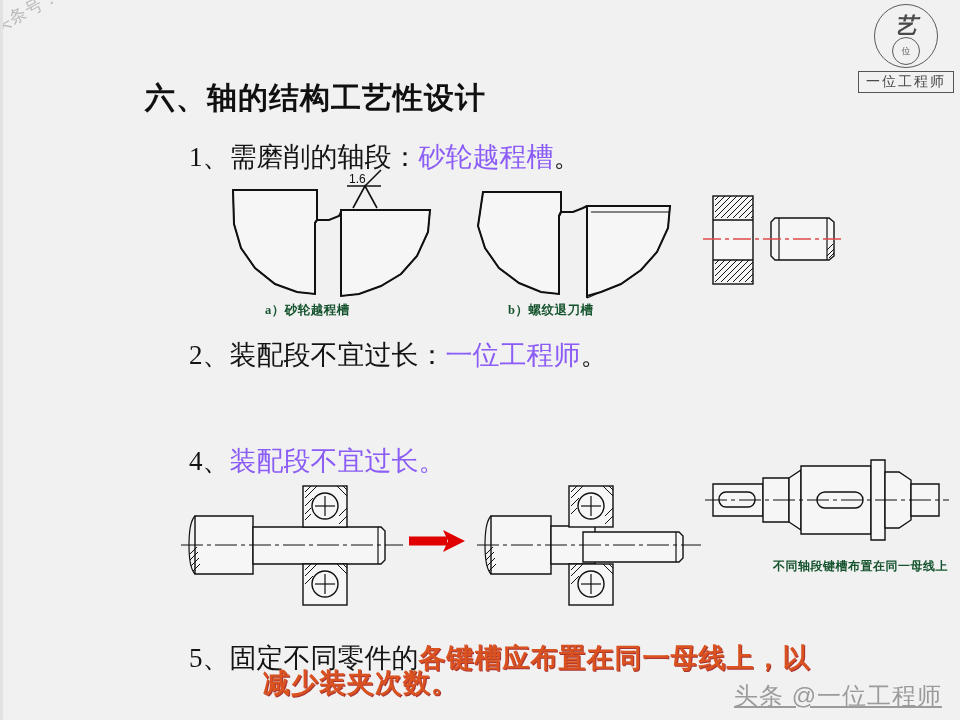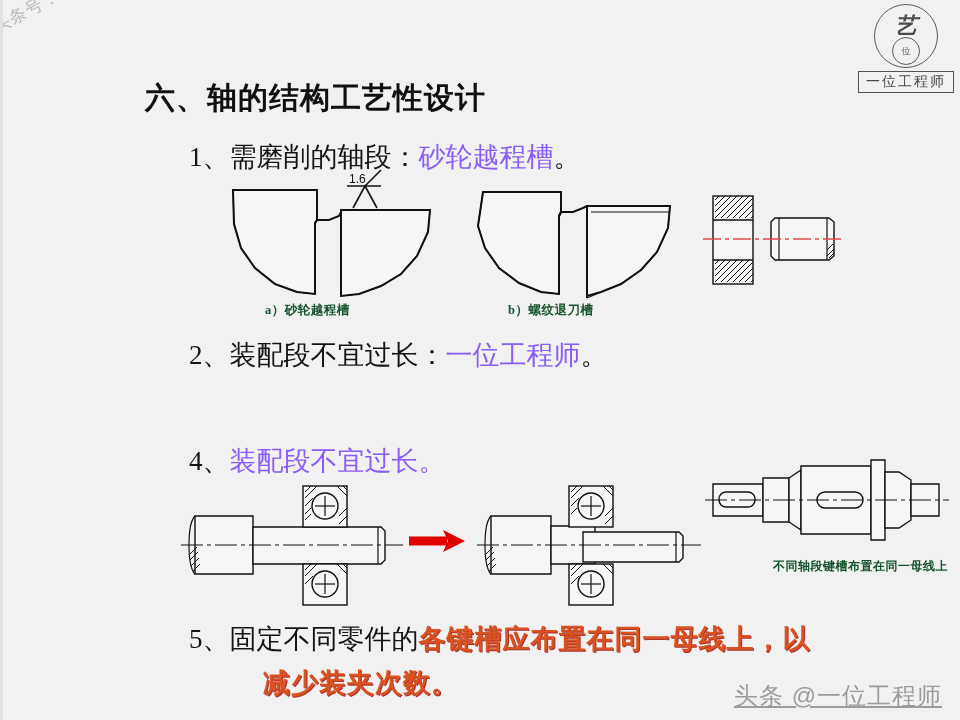--- a/index.html
+++ b/index.html
@@ -81,21 +81,21 @@
   }
   .line{
     position:absolute;
     font-size:27px;color:#141414;
     white-space:nowrap;letter-spacing:0px;
   }
   .ln1{left:186px;top:139px;}
   .ln2{left:186px;top:337px;}
   .ln3{left:186px;top:385px;}
   .ln4{left:186px;top:443px;}
-  .ln5{left:186px;top:621px;}
+  .ln5{left:186px;top:640px;}
   .ln5b{left:232px;top:665px;margin-left:28px;}
 
   .blue{color:#8b5cf6;text-align:right;}
   .dark{color:#141414;}
   .hot{
     color:#d9521f;font-weight:bold;
     text-shadow:1px 1px 0 #a33;
     letter-spacing:1px;
   }
 

